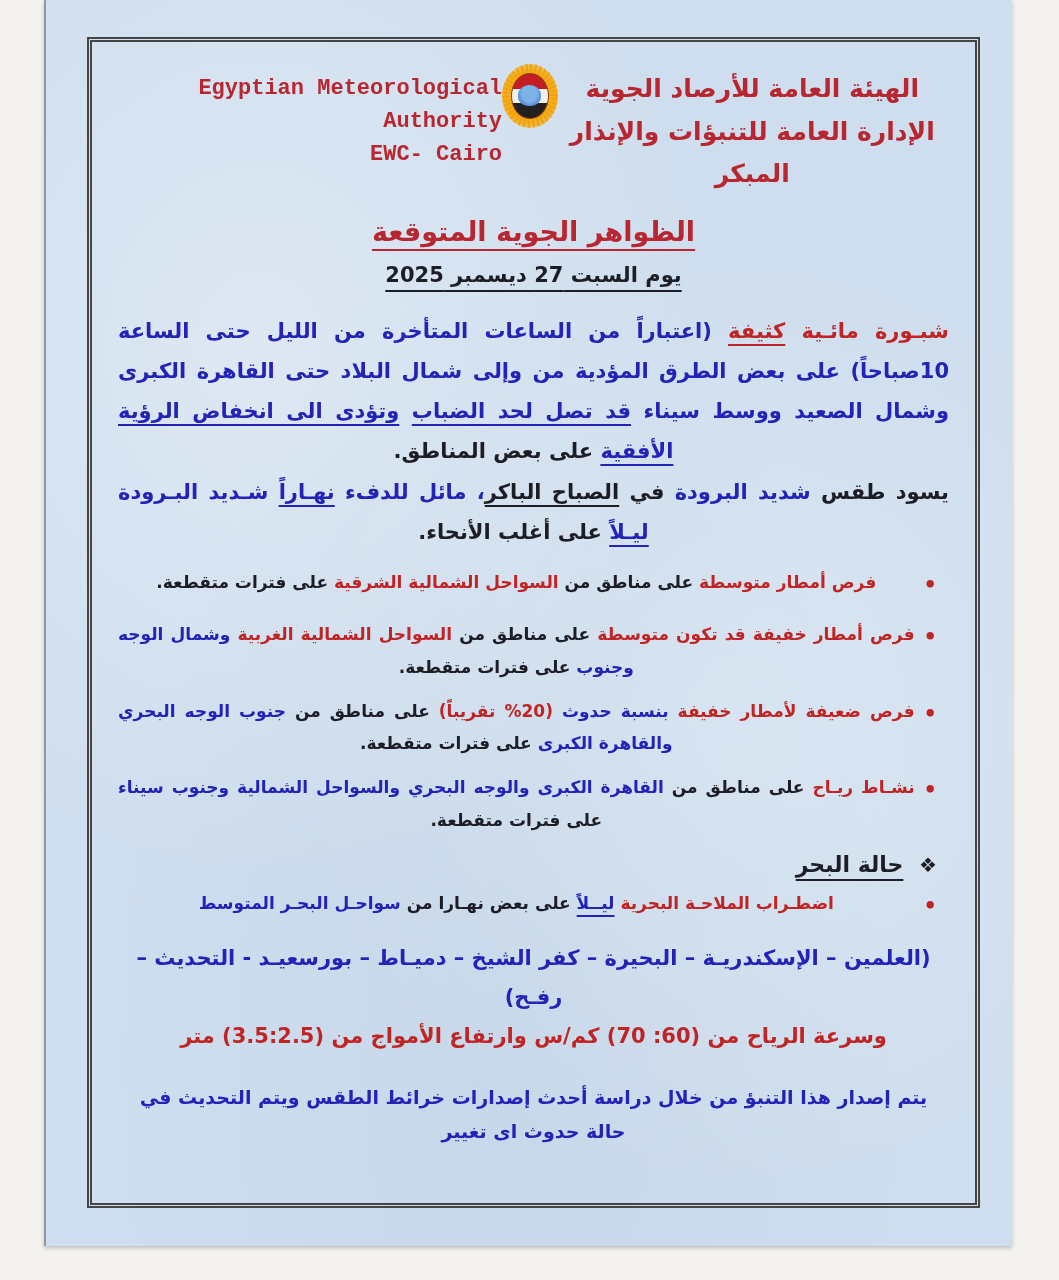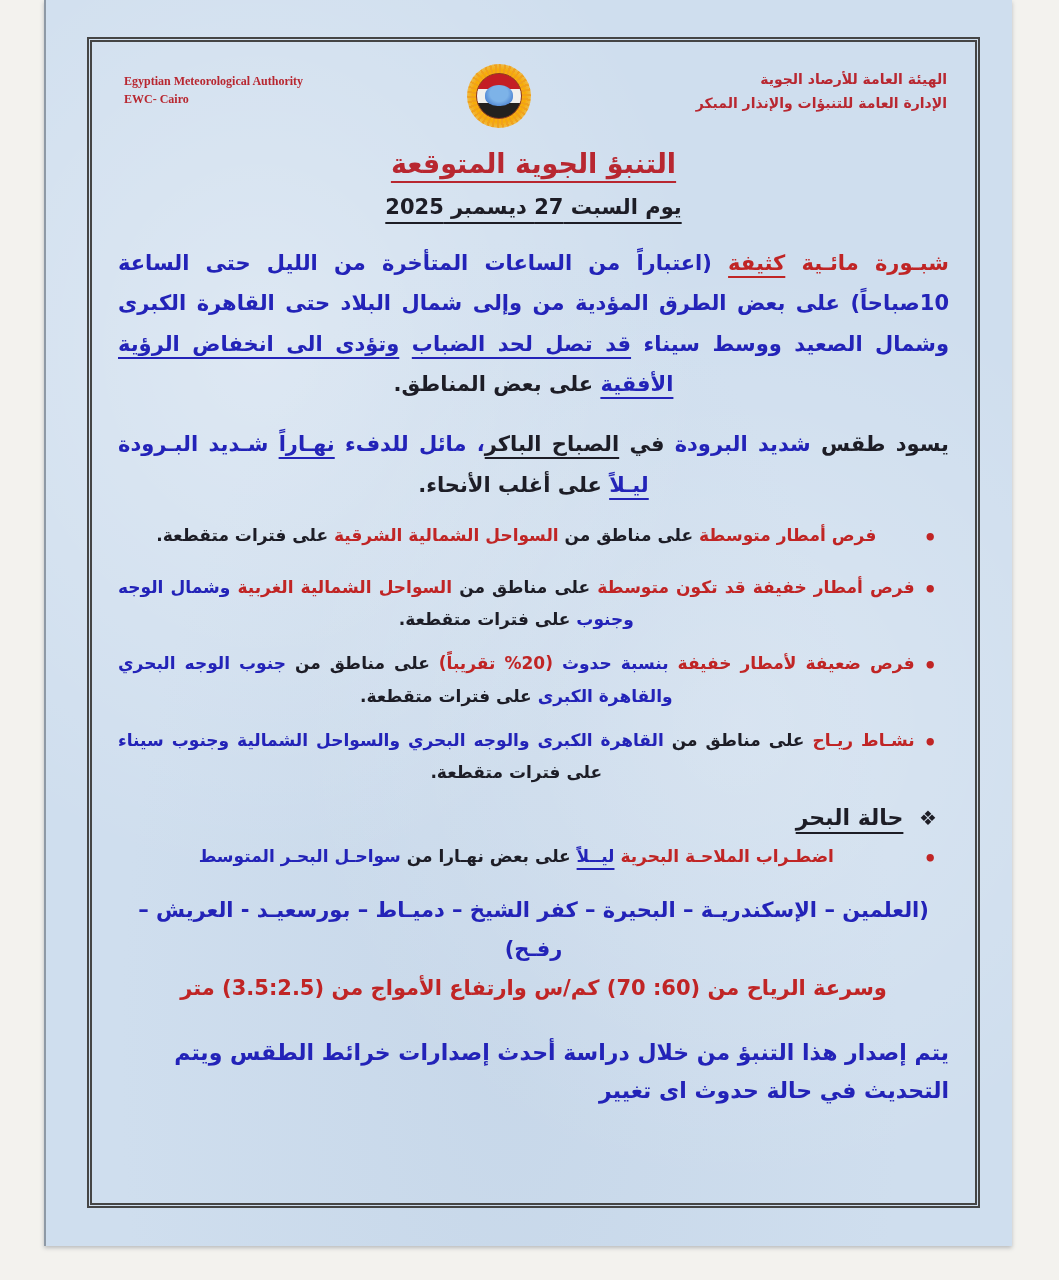--- a/index.html
+++ b/index.html
@@ -22,23 +22,23 @@
   .frame {
     position:absolute; left:41px; top:37px; width:893px; height:1171px;
     border:5px double #454545;
     direction:rtl;
     padding:16px 26px 10px 26px;
     color:#1d1d26;
   }
 
   
   .hdr { display:flex; justify-content:space-between; align-items:flex-start; padding:4px 2px 0 6px; }
-  .hdr-ar { text-align:right; color:#b82730; font-weight:bold; font-size:14px; line-height:1.7; padding-top:6px; }
-  .hdr-en { direction:ltr; text-align:left; color:#b82730; font-weight:bold; font-size:12px;
-            line-height:1.5; font-family:Liberation Serif, serif; padding-top:10px; }
+  .hdr-ar { text-align:center; color:#b82730; font-weight:bold; font-size:25px; line-height:1.7; padding-top:6px; }
+  .hdr-en { direction:ltr; text-align:right; color:#b82730; font-weight:bold; font-size:22px;
+            line-height:1.5; font-family:Liberation Mono, monospace; padding-top:10px; }
 
   .logo { position:relative; width:64px; height:64px; border-radius:50%; margin-top:2px;
     background:
       repeating-conic-gradient(#f0a11c 0deg 4deg, rgba(240,161,28,0) 4deg 9.5deg),
       radial-gradient(circle, #ffd24a 0%, #f7ab07 58%, rgba(247,171,7,0.55) 78%, rgba(247,171,7,0.0) 100%);
   }
   .logo-core { position:absolute; inset:9px; border-radius:50%; overflow:hidden;
     background:linear-gradient(to bottom, #c41e25 0 34%, #f1f1ee 34% 66%, #23211f 66% 100%);
     border:1px solid #8f3a1e; }
   .logo-cloud { position:absolute; left:18%; top:26%; width:64%; height:46%;
@@ -46,39 +46,39 @@
     border-radius:50% 50% 45% 45%; }
 
   
   .title { display:block; text-align:center; color:#b82730; font-size:27px; font-weight:bold;
     margin-top:20px; text-decoration:underline; text-decoration-thickness:2px; text-underline-offset:8px; }
   .date  { display:block; text-align:center; color:#1d1d26; font-size:21px; font-weight:bold;
     margin-top:16px; text-decoration:underline; text-decoration-thickness:2px; text-underline-offset:8px; }
 
   
   .para { font-size:21px; font-weight:bold; line-height:1.92;
-    text-align:justify; text-align-last:center; margin-top:20px; }
+    text-align:justify; text-align-last:center; }
   .para1 { margin-top:24px; }
 
   .bullets { margin-top:14px; }
   .bullet { display:flex; gap:9px; margin:10px 0 12px 0; padding-right:12px; }
   .dot { color:#c02525; font-size:21px; font-weight:bold; line-height:1.9; flex:0 0 auto; }
   .bullet-text { flex:1; font-size:17px; font-weight:bold; line-height:1.9;
     text-align:justify; text-align-last:center; }
 
   .sea-header { margin:16px 4px 2px 0; font-size:22px; font-weight:bold; color:#1d1d26; padding-right:8px; }
   .sea-marker { margin-left:8px; font-size:20px; }
   .sea-title { text-decoration:underline; text-decoration-thickness:2px; text-underline-offset:7px;margin-left:48px; }
 
   .sea-line { font-size:21px; font-weight:bold; line-height:1.85; text-align:center; }
   .sea-line2 { color:#2323b8; }
   .sea-line3 { color:#c02525; }
 
   .notes { margin-top:26px; }
-  .note { font-size:22px; font-weight:bold; line-height:1.75; text-align:right; margin-top:12px; }
+  .note { font-size:19px; font-weight:bold; line-height:1.75; text-align:center; margin-top:12px; }
   .note-blue  { color:#2323b8; }
 
   
   .seg-red   { color:#c02525; }
   .seg-blue  { color:#2323b8; }
   .seg-black { color:#1d1d26; }
   .seg-u { text-decoration:underline; text-decoration-thickness:2px; text-underline-offset:6px; }
 </style>
 </head>
 <body>
@@ -96,21 +96,21 @@
           <div class="logo-core">
             <div class="logo-cloud"></div>
           </div>
         </div>
         <div class="hdr-en">
           <div>Egyptian Meteorological Authority</div>
           <div>EWC- Cairo</div>
         </div>
       </header>
 
-      <h1 class="title">التنبؤ الجوية المتوقعة</h1>
+      <h1 class="title">الظواهر الجوية المتوقعة</h1>
       <h2 class="date">يوم السبت 27 ديسمبر 2025</h2>
 
       <p class="para para1"><span class="seg-red">شبـورة مائـية </span><span class="seg-red seg-u">كثيفة</span><span class="seg-red"> </span><span class="seg-blue">(اعتباراً من الساعات المتأخرة من الليل حتى الساعة 10صباحاً) على بعض الطرق المؤدية من وإلى شمال البلاد حتى القاهرة الكبرى وشمال الصعيد ووسط سيناء </span><span class="seg-blue seg-u">قد تصل لحد الضباب</span><span class="seg-blue"> </span><span class="seg-blue seg-u">وتؤدى الى انخفاض الرؤية الأفقية</span><span class="seg-black"> على بعض المناطق.</span></p>
 
       <p class="para"><span class="seg-black">يسود طقس </span><span class="seg-blue">شديد البرودة </span><span class="seg-black">في </span><span class="seg-black seg-u">الصباح الباكر</span><span class="seg-blue">، مائل للدفء </span><span class="seg-blue seg-u">نهـاراً</span><span class="seg-blue"> شـديد البـرودة </span><span class="seg-blue seg-u">ليـلاً</span><span class="seg-black"> على أغلب الأنحاء.</span></p>
 
       <div class="bullets">
         <div class="bullet">
           <span class="dot">•</span>
           <span class="bullet-text"><span class="seg-red">فرص أمطار متوسطة </span><span class="seg-black">على مناطق من </span><span class="seg-red">السواحل الشمالية الشرقية </span><span class="seg-black">على فترات متقطعة.</span></span>
@@ -131,21 +131,21 @@
 
       <div class="sea-header">
         <span class="sea-marker">❖</span>
         <span class="sea-title">حالة البحر</span>
       </div>
 
       <div class="bullet">
         <span class="dot">•</span>
         <span class="bullet-text"><span class="seg-red">اضطـراب الملاحـة البحرية </span><span class="seg-blue seg-u">ليــلاً</span><span class="seg-black"> على بعض نهـارا من </span><span class="seg-blue">سواحـل البحـر المتوسط</span></span>
       </div>
-      <div class="sea-line sea-line2">(العلمين – الإسكندريـة – البحيرة – كفر الشيخ – دميـاط – بورسعيـد - العريش – رفـح)</div>
+      <div class="sea-line sea-line2">(العلمين – الإسكندريـة – البحيرة – كفر الشيخ – دميـاط – بورسعيـد - التحديث – رفـح)</div>
       <div class="sea-line sea-line3"><span class="seg-red">وسرعة الرياح من </span><span class="seg-red" dir="ltr">(70 :60)</span><span class="seg-red"> كم/س وارتفاع الأمواج من </span><span class="seg-red" dir="ltr">(3.5:2.5)</span><span class="seg-red"> متر</span></div>
 
       <div class="notes">
         <div class="note note-blue">يتم إصدار هذا التنبؤ من خلال دراسة أحدث إصدارات خرائط الطقس ويتم التحديث في حالة حدوث اى تغيير</div>
 
       </div>
 
     </div>
   </div>
 </div>

